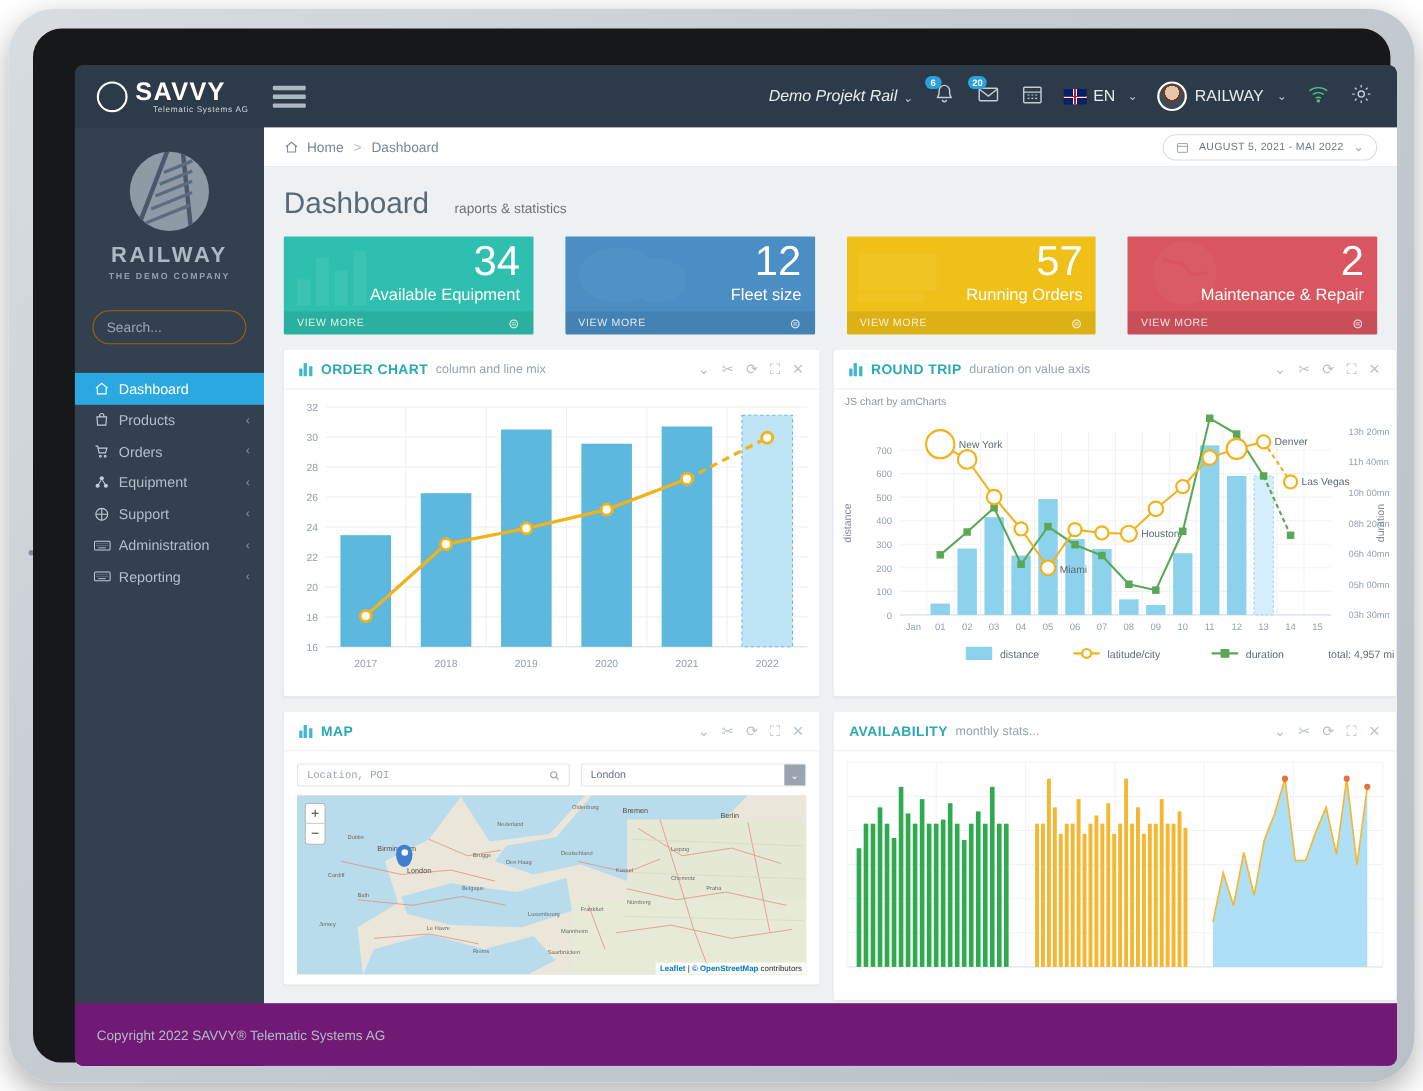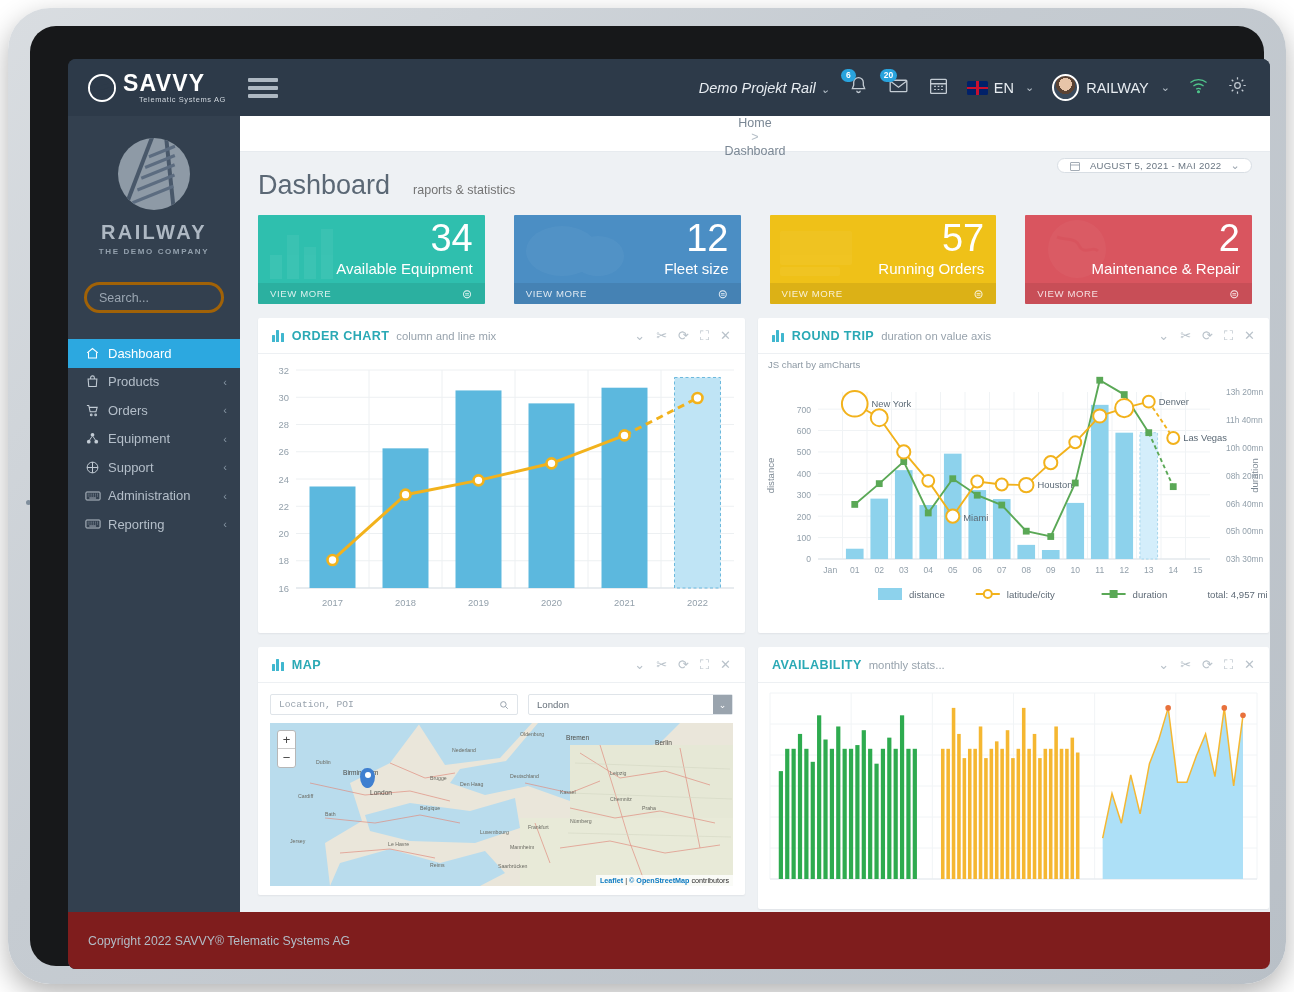--- a/index.html
+++ b/index.html
@@ -114,21 +114,21 @@
     position:absolute; height: 3.2px; background:#5c6c80; left: 16px;
   }
   .brand-name {
     margin-top: 11px; font-size: 20px; font-weight: 700; color:#aeb8c3; letter-spacing:2.4px;
   }
   .brand-tag {
     margin-top: 3px; font-size: 8px; font-weight:700; color:#93a0ad; letter-spacing:1.6px;
   }
   #sidebar-search {
     margin: 10px 16px 0; height: 31px;
-    border: 3px solid #a16207; border-radius: 16px;
+    border: 1px solid #a16207; border-radius: 16px;
     display:flex; align-items:center; padding: 0 12px;
   }
   #sidebar-search input {
     flex:1; background:transparent; border:none; outline:none;
     color:#c3cbd3; font-size:12.5px; font-family:inherit;
   }
   #sidebar-search input::placeholder{ color:#9aa5b1; }
   #nav { margin-top: 26px; }
   .nav-item {
     height: 28.5px; display:flex; align-items:center;
@@ -144,21 +144,20 @@
     border-top:14.25px solid transparent; border-bottom:14.25px solid transparent;
     border-left: 11px solid #2ca8e0;
   }
 
   
   #main { position:absolute; left:172px; top:57px; width:1030px; height:853px; background:#eef1f4; }
   #breadcrumb-bar {
     height: 36px; background:#fff; display:flex; align-items:center;
     padding: 0 18px; font-size: 12.5px; color:#7a8794;
     border-bottom: 1px solid #e7ebef;
-    flex-direction: column;
   }
   #breadcrumb-bar .sep { margin: 0 9px; color:#b3bdc6; }
   #daterange {
     margin-left:auto; display:flex; align-items:center; gap:9px;
     border:1px solid #d8dee4; border-radius: 15px; height:24px; padding: 0 11px;
     font-size: 9.6px; color:#6a7682; letter-spacing:.3px; background:#fff; cursor:pointer;
   }
 
   #page-head { padding: 18px 18px 0; display:flex; align-items:baseline; }
   #page-title { font-size: 27px; color:#5b6875; font-weight:400; }
@@ -231,21 +230,21 @@
   }
   .map-pin::after{ content:''; position:absolute; left:4.5px; top:4px; width:6px;height:6px;border-radius:50%;background:#fff;}
   .map-pin::before{ content:''; position:absolute; left:4.2px; top:13px;
     border-left:3.3px solid transparent;border-right:3.3px solid transparent;border-top:7px solid #3f7fd0;}
   .mlabel { position:absolute; font-size:5.2px; color:#6a6a62; z-index:2; white-space:nowrap; }
   .mlabel.big { font-size:6.6px; color:#4d4d48; }
 
   
   #footer {
     position:absolute; left:0; bottom:0; width:1202px; height:57px;
-    background:#7f1d1d; display:flex; align-items:center;
+    background:#701a75; display:flex; align-items:center;
   }
   #footer span { margin-left:20px; font-size:12.3px; color:#b2bcc6; }
 </style>
 </head>
 <body>
 
 <div id="tablet-frame">
   <div id="cam-dot"></div>
   <div id="tablet-screen-bezel">
     <div id="app-window">

